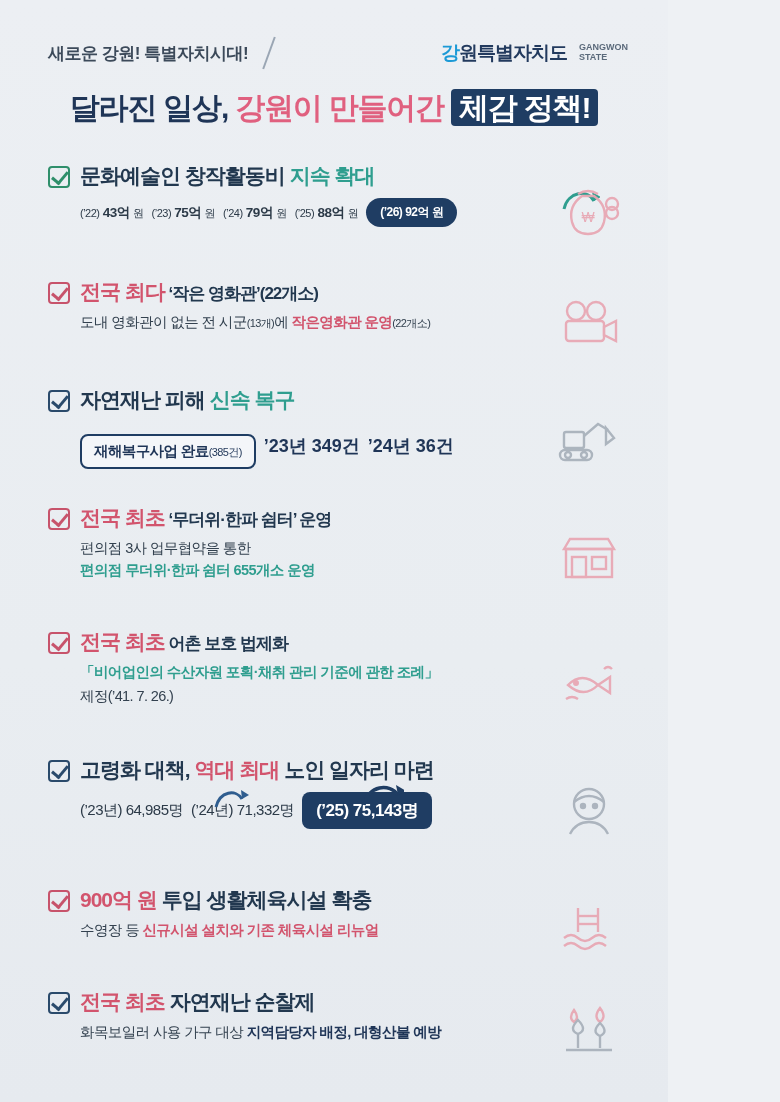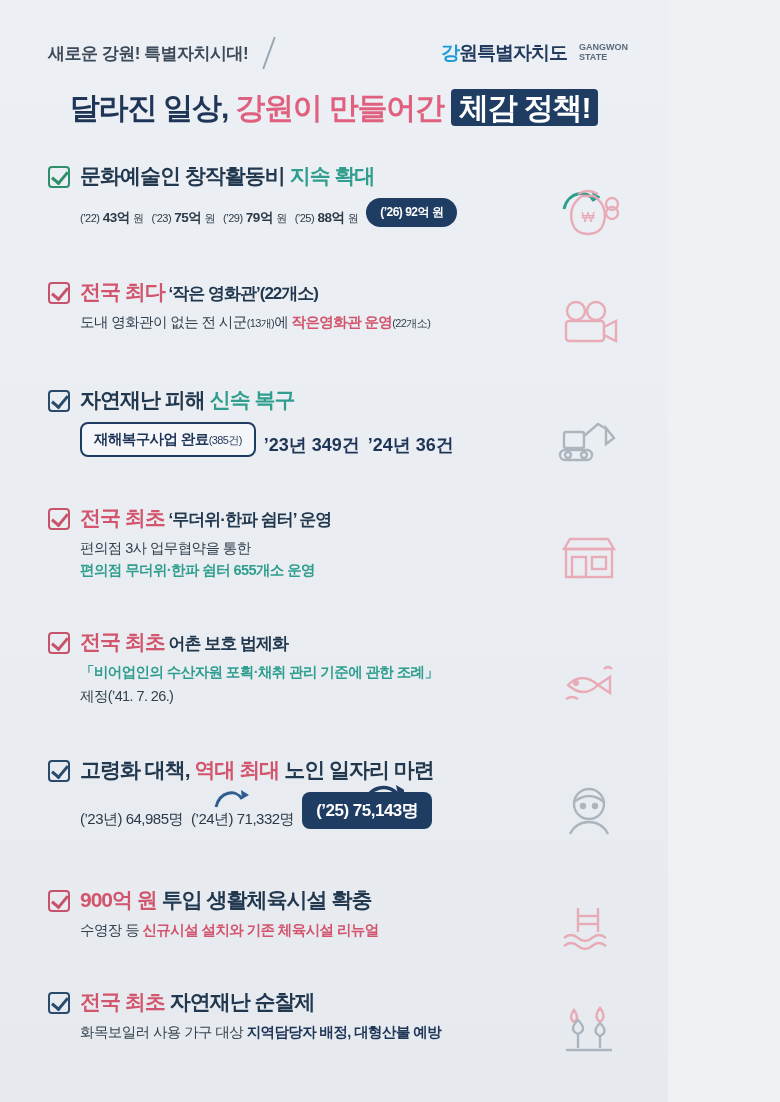--- a/index.html
+++ b/index.html
@@ -73,36 +73,37 @@
 
   .sub {
     margin: 8px 0 0 32px;
     font-size: 14.5px; color: #33414f; letter-spacing: -0.6px; line-height: 1.5;
   }
   .sub .teal { color: #2f9e8f; font-weight: bold; }
   .sub .red { color: #d2546d; font-weight: bold; }
   .sub .navy { color: #1f3557; font-weight: bold; }
   .sub .tiny { font-size: 11px; }
 
-  .figs { margin: 10px 0 0 32px; display: flex; align-items: flex-end; gap: 8px; flex-wrap: wrap; }
+  .figs { margin: 10px 0 0 32px; display: flex; align-items: center; gap: 8px; flex-wrap: wrap; }
   .fig { font-size: 13.5px; color: #2c3a48; letter-spacing: -0.5px; }
   .fig .tiny { font-size: 11px; }
   .fig b { font-weight: bold; }
   .pill {
     background: #1f3d63; color: #fff; font-size: 12px; font-weight: bold;
     padding: 6px 14px; border-radius: 18px; letter-spacing: -0.5px;
   }
   .pill-box {
     background: #1f3d63; color: #fff; font-size: 17px; font-weight: bold;
     padding: 7px 14px; border-radius: 8px; letter-spacing: -0.5px;
   }
   .tagbox {
     border: 2px solid #1f3d63; color: #1f3557; background: #f4f6f9;
     font-size: 14.5px; font-weight: bold; padding: 6px 12px; border-radius: 8px;
     letter-spacing: -0.6px;
+    margin-top: 12px;
   }
   .tagbox .tiny { font-size: 11px; font-weight: normal; }
   .bigfig { font-size: 18px; font-weight: bold; color: #1f3557; }
 
   .arrow { display: inline-block; width: 34px; height: 20px; position: relative; }
   .arrow svg { position: absolute; left: 0; top: -12px; }
 
   .icon {
     position: absolute; right: 44px; top: 50%; transform: translateY(-50%);
     width: 70px; height: 62px; opacity: 0.95;
@@ -136,21 +137,21 @@
   <div class="items">
 
     <div class="item" style="height:112px;padding-top:8px">
       <div class="item-head">
         <div class="check green"></div>
         <div class="headline"><span>문화예술인 창작활동비 </span><span class="teal">지속 확대</span></div>
       </div>
       <div class="figs">
         <span class="fig"><span class="tiny">(’22)</span><b> 43억 </b><span class="tiny">원</span></span>
         <span class="fig"><span class="tiny">(’23)</span><b> 75억 </b><span class="tiny">원</span></span>
-        <span class="fig"><span class="tiny">(’29)</span><b> 79억 </b><span class="tiny">원</span></span>
+        <span class="fig"><span class="tiny">(’24)</span><b> 79억 </b><span class="tiny">원</span></span>
         <span class="fig"><span class="tiny">(’25)</span><b> 88억 </b><span class="tiny">원</span></span>
         <span class="pill">(’26) 92억 원</span>
       </div>
       <span class="arrow" style="position:absolute;left:560px;top:42px">
         <svg width="40" height="30" viewBox="0 0 40 30">
             <path d="M4 24 C8 6, 28 4, 34 16" stroke="#2f9e8f" stroke-width="3" fill="none"></path>
             <path d="M34 16 l-2 -9 l9 5 z" fill="#2f9e8f"></path>
           </svg>
       </span>
       <div class="icon pinkish">

